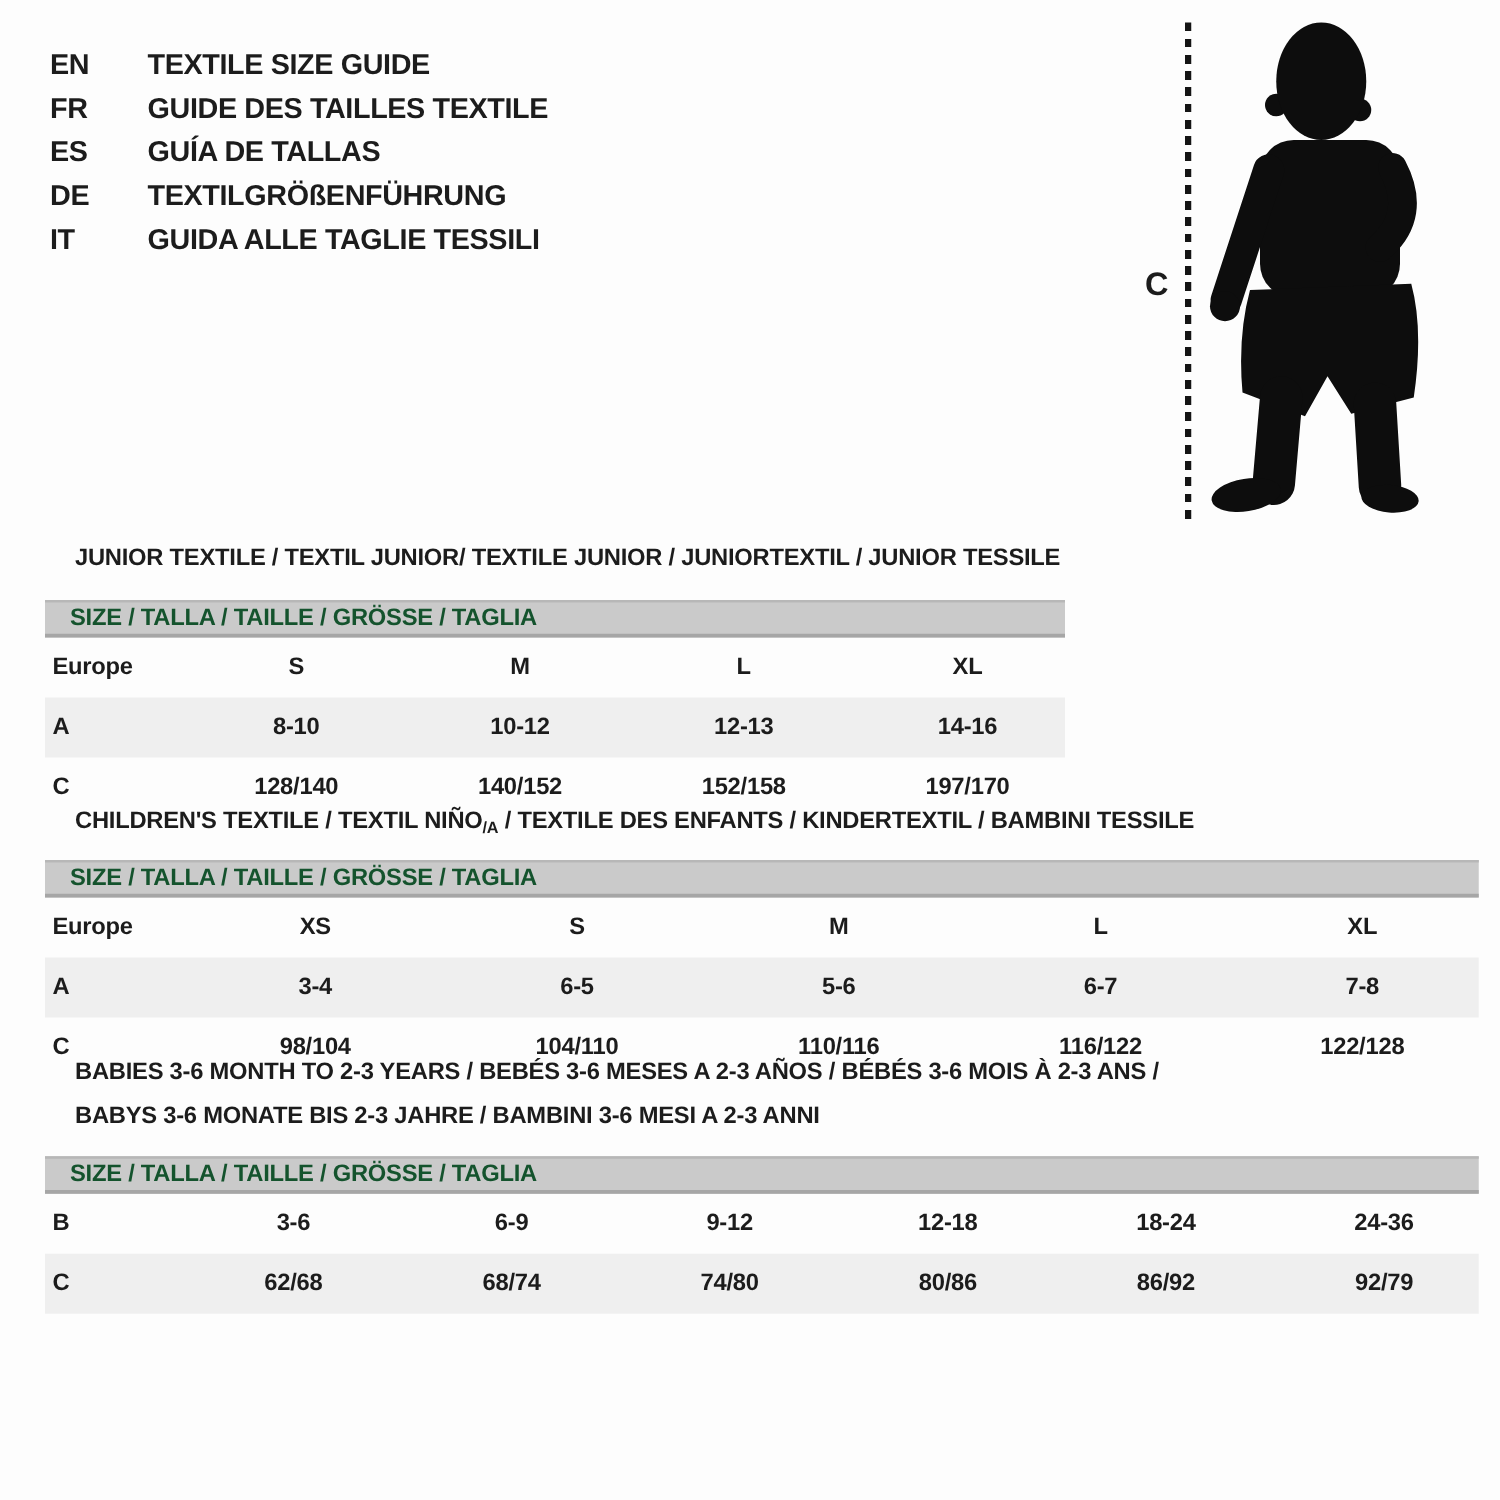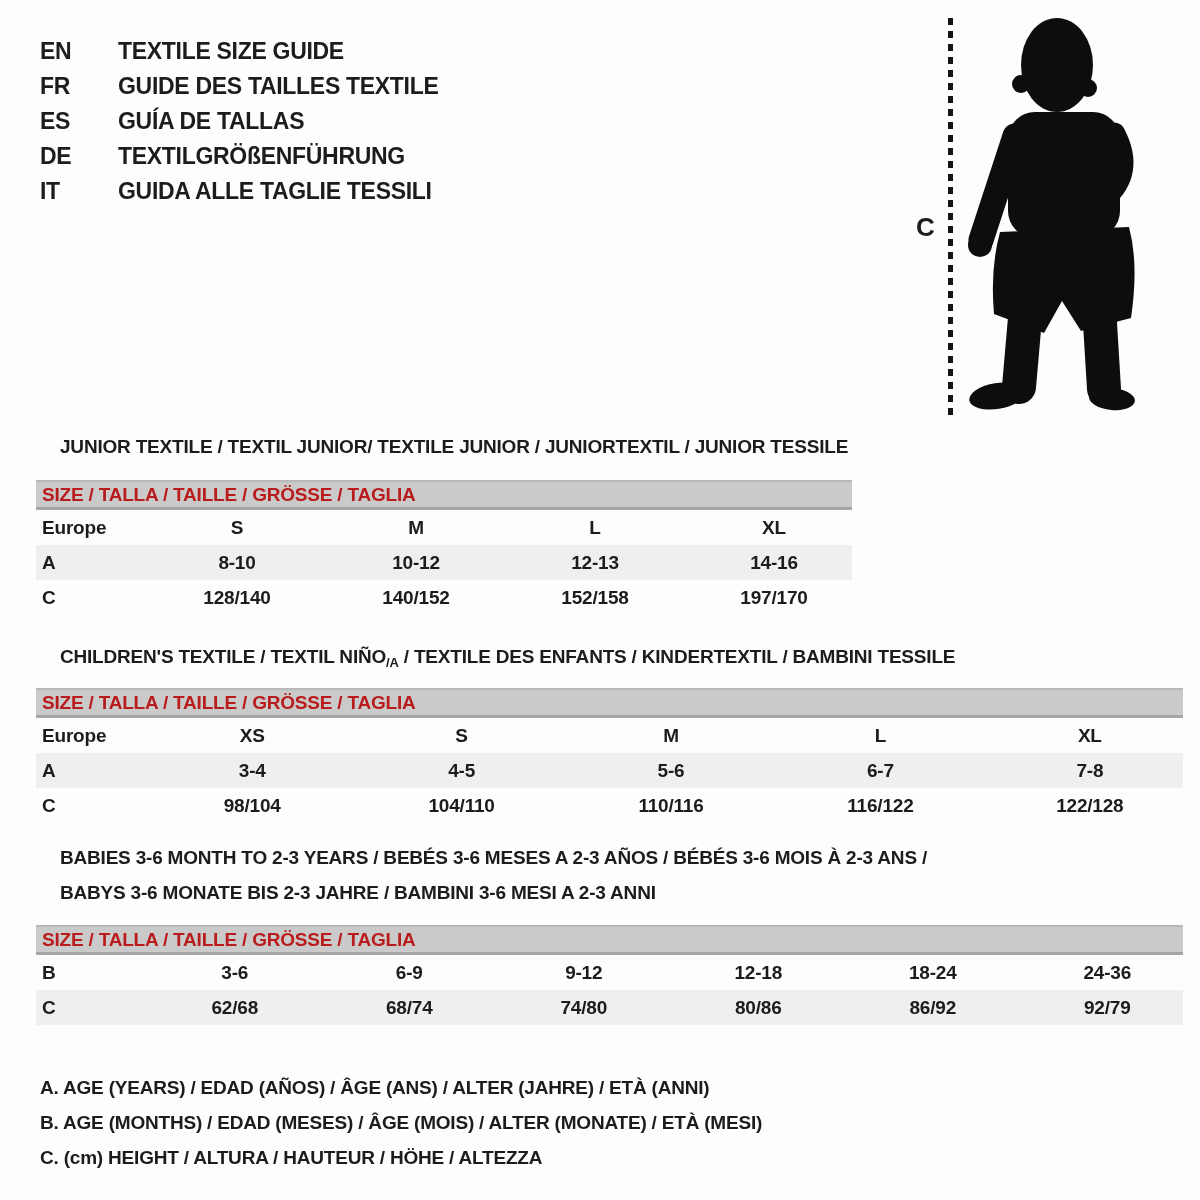--- a/index.html
+++ b/index.html
@@ -35,24 +35,24 @@
   .sub{font-size:13px;vertical-align:-4px;}
 
   
   .size-table{position:absolute;left:36px;}
   .t-junior{top:480px;width:816px;}
   .t-children{top:688px;width:1147px;}
   .t-babies{top:925px;width:1147px;}
   .table-header{
     height:25px;background:#cacaca;
     border-top:2px solid #b7b7b7;border-bottom:3px solid #a6a6a6;
-    display:flex;align-items:center;padding-left:6px;
-    font-size:19px;color:#b91c1c;letter-spacing:-0.2px;
+    display:flex;align-items:center;padding-left:20px;
+    font-size:19px;color:#14532d;letter-spacing:-0.2px;
   }
-  .table-row{display:flex;height:35px;align-items:center;font-size:19px;letter-spacing:-0.2px;gap:23px;}
+  .table-row{display:flex;height:48px;align-items:center;font-size:19px;letter-spacing:-0.2px;gap:23px;}
   .table-row.shaded{background:#efefef;}
   .cell-label{width:100px;padding-left:6px;box-sizing:border-box;}
   .cell-value{flex:1;text-align:center;}
 
   
   .footnotes{position:absolute;left:40px;top:1070px;}
   .footnote-line{height:35px;display:flex;align-items:center;font-size:19px;letter-spacing:-0.2px;white-space:nowrap;}
 </style>
 </head>
 <body>
@@ -152,21 +152,21 @@
           <div class="cell-label">Europe</div>
           <div class="cell-value">XS</div>
           <div class="cell-value">S</div>
           <div class="cell-value">M</div>
           <div class="cell-value">L</div>
           <div class="cell-value">XL</div>
         </div>
         <div class="table-row shaded">
           <div class="cell-label">A</div>
           <div class="cell-value">3-4</div>
-          <div class="cell-value">4-5</div>
+          <div class="cell-value">6-5</div>
           <div class="cell-value">5-6</div>
           <div class="cell-value">6-7</div>
           <div class="cell-value">7-8</div>
         </div>
         <div class="table-row">
           <div class="cell-label">C</div>
           <div class="cell-value">98/104</div>
           <div class="cell-value">104/110</div>
           <div class="cell-value">110/116</div>
           <div class="cell-value">116/122</div>
@@ -198,19 +198,14 @@
           <div class="cell-value">62/68</div>
           <div class="cell-value">68/74</div>
           <div class="cell-value">74/80</div>
           <div class="cell-value">80/86</div>
           <div class="cell-value">86/92</div>
           <div class="cell-value">92/79</div>
         </div>
       </div>
   </section>
 
-  <div class="footnotes">
-    <div class="footnote-line">A. AGE (YEARS) / EDAD (AÑOS) / ÂGE (ANS) / ALTER (JAHRE) / ETÀ (ANNI)</div>
-    <div class="footnote-line">B. AGE (MONTHS) / EDAD (MESES) / ÂGE (MOIS) / ALTER (MONATE) / ETÀ (MESI)</div>
-    <div class="footnote-line">C. (cm) HEIGHT / ALTURA / HAUTEUR / HÖHE / ALTEZZA</div>
-  </div>
 
 </div>
 
 </body></html>

